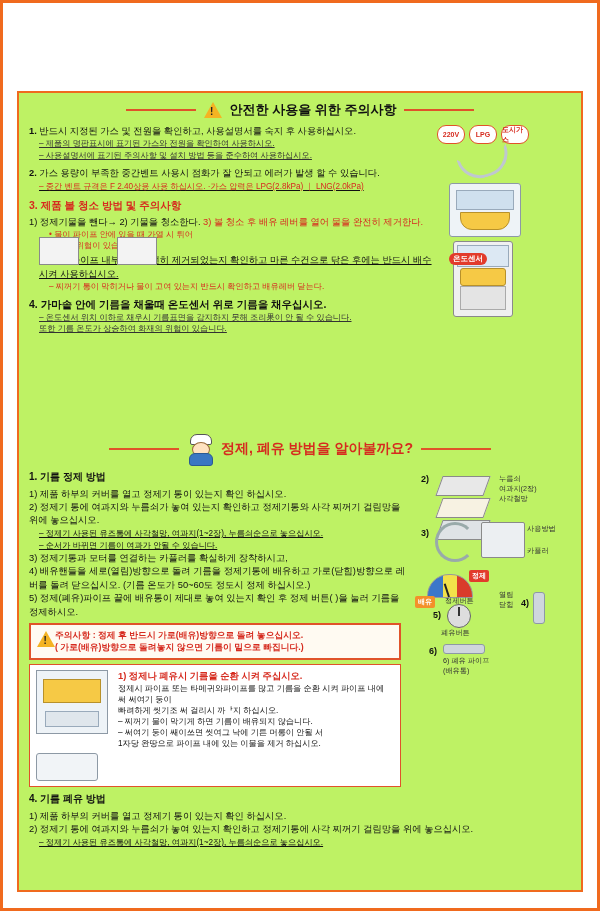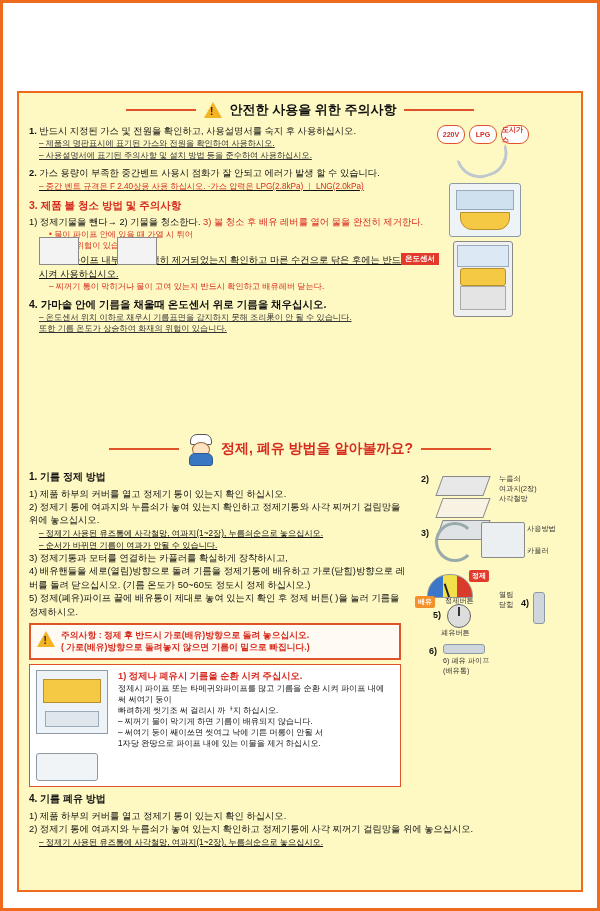--- a/index.html
+++ b/index.html
@@ -28,21 +28,21 @@
     background:#eaf7ee;
     padding:5px 26px 7px;
   }
   .title-box .t{
     font-size:26px;font-weight:bold;color:#0a0a0a;letter-spacing:1px;
   }
   
   .card{
     position:absolute;left:14px;right:14px;top:88px;bottom:16px;
     border:2px solid #f06a1e;
-    background:#fef9c3;
+    background:#bef264;
     box-sizing:border-box;
   }
   
   .banner{
     display:flex;align-items:center;justify-content:center;
     gap:8px;margin-top:8px;
   }
   .banner .line{
     height:2px;background:#e0532a;flex:0 0 70px;
   }
@@ -62,21 +62,21 @@
   .num{font-weight:bold;}
   h3.red{color:#d62b1f;font-weight:bold;font-size:10.5px;margin:0;}
   .sub{color:#333;}
   .redt{color:#d62b1f;}
   .tiny{font-size:8.2px;}
   .dash{padding-left:10px;text-decoration:underline;}
   .dash2{padding-left:20px;}
   
   .caution{
     border:2px solid #e0532a;background:#fffaf2;
-    display:flex;gap:6px;align-items:flex-start;
+    display:flex;gap:0;align-items:flex-start;
     padding:4px 6px;margin:4px 0;
   }
   .caution .tri{flex:0 0 auto;margin-top:2px;}
   .caution .ctext{font-size:8.8px;line-height:1.4;color:#d62b1f;font-weight:bold;}
   
   .innerbox{
     border:1.5px solid #e0532a;background:#fff;
     padding:5px 6px;margin:4px 0;
   }
   
@@ -88,21 +88,21 @@
   .chef .body{position:absolute;left:2px;top:19px;width:22px;height:11px;background:#3a77c2;border:1.2px solid #2b5a93;border-radius:6px 6px 3px 3px;}
   
   .fig{position:absolute;}
   .badge{
     width:26px;height:17px;border-radius:9px;border:1.4px solid #e0532a;
     display:flex;align-items:center;justify-content:center;
     font-size:7px;font-weight:bold;color:#d62b1f;background:#fff;
   }
   .label-red{
     background:#e23b2b;color:#fff;font-size:7.5px;font-weight:bold;
-    padding:1px 4px;border-radius:0;white-space:nowrap;
+    padding:1px 4px;border-radius:6px;white-space:nowrap;margin-left:48px;
   }
   .label-orange{
     background:#f3902a;color:#fff;font-size:7px;font-weight:bold;
     padding:1px 3px;border-radius:2px;white-space:nowrap;
   }
   .cap{font-size:7.2px;color:#333;white-space:nowrap;}
   .stepnum{
     font-size:9px;font-weight:bold;color:#111;
   }
   .fryer{

